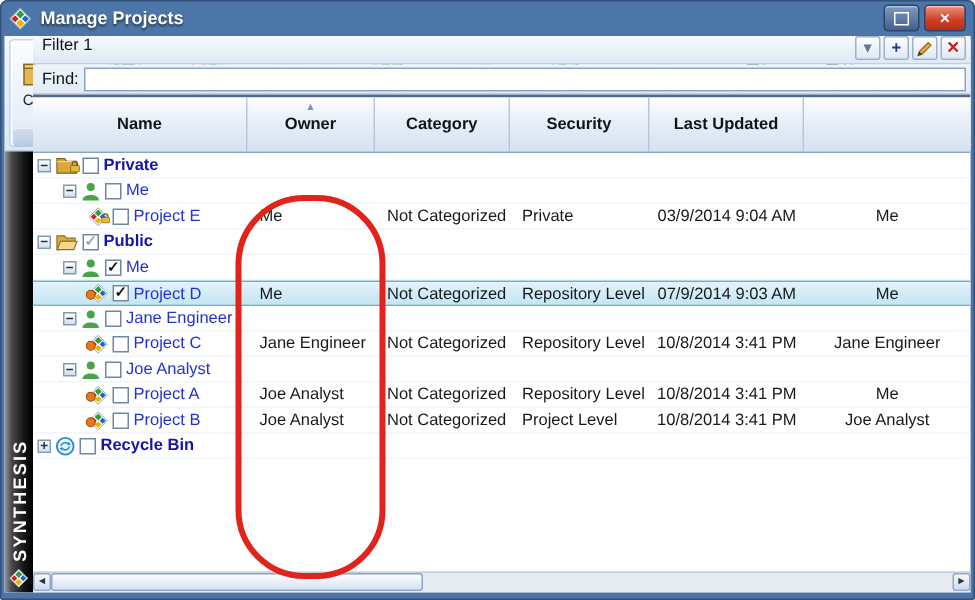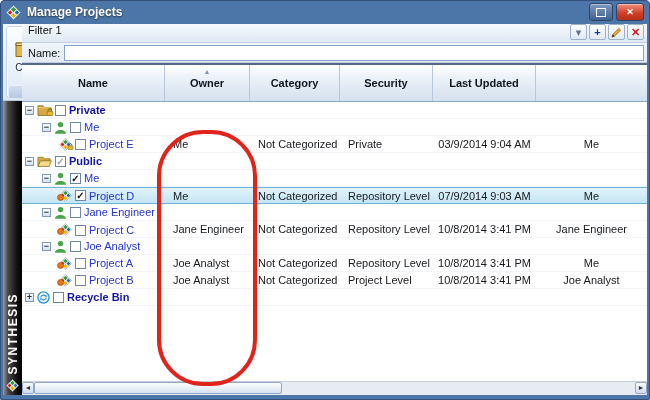--- a/index.html
+++ b/index.html
@@ -328,21 +328,21 @@
       <span class="mini-btn" id="pencil-btn">
           <svg width="11" height="11" viewBox="0 0 12 12">
             <path d="M1,11 L2,8 L8.5,1.5 L10.5,3.5 L4,10 Z" fill="#f0a73c" stroke="#8a611c" stroke-width="0.8"></path>
             <path d="M1,11 L2,8 L4,10 Z" fill="#3a3a3a"></path>
           </svg>
         </span>
       <span class="mini-btn" style="color:#cc1f12;font-weight:bold;">✕</span>
     </div>
 
     <div id="findbar">
-      <label>Name:</label>
+      <label>Find:</label>
       <input type="text" value="" style="">
     </div>
 
     <div id="grid">
       <div id="ghead">
         <div class="hcell" style="width:143px">
             <span>Name</span>
           </div>
         <div class="hcell" style="width:85px">
             <span class="sort">▲</span>
@@ -500,21 +500,21 @@
               <span class="cb"></span>
               <span class="nlabel">Jane Engineer</span>
             </div>
             <div class="tcell c-owner" style="width: 85px;"></div>
             <div class="tcell c-cat" style="width: 90px;"></div>
             <div class="tcell c-sec" style="width: 93px;"></div>
             <div class="tcell c-date" style="width: 103px;"></div>
             <div class="tcell c-by" style="flex: 1 1 0%;"></div>
           </div>
           <div class="trow">
-            <div class="tcell namecell" style="width: 143px; padding-left: 37px; align-items: flex-end;">
+            <div class="tcell namecell" style="width: 143px; padding-left: 37px;">
               <span class="ic">
                 <span class="ic" style="position:relative">
                   <svg width="13" height="13" viewBox="0 0 16 16">
                     <polygon points="8,0.6 15.4,8 8,15.4 0.6,8" fill="#fdfdfd" stroke="#9aa4b2" stroke-width="0.8"></polygon>
                     <polygon points="8,2 10.9,4.9 8,7.8 5.1,4.9" fill="#2f9e3f"></polygon>
                     <polygon points="11.6,5.6 14.2,8 11.6,10.4 9.2,8" fill="#1f66c0"></polygon>
                     <polygon points="8,8.6 10.9,11.1 8,14 5.1,11.1" fill="#e8b410"></polygon>
                     <polygon points="4.4,5.6 6.8,8 4.4,10.4 1.8,8" fill="#cf2318"></polygon>
                   </svg>
                   <span style="position:absolute;left:-2px;bottom:-1px"><svg width="7" height="7" viewBox="0 0 8 8">

